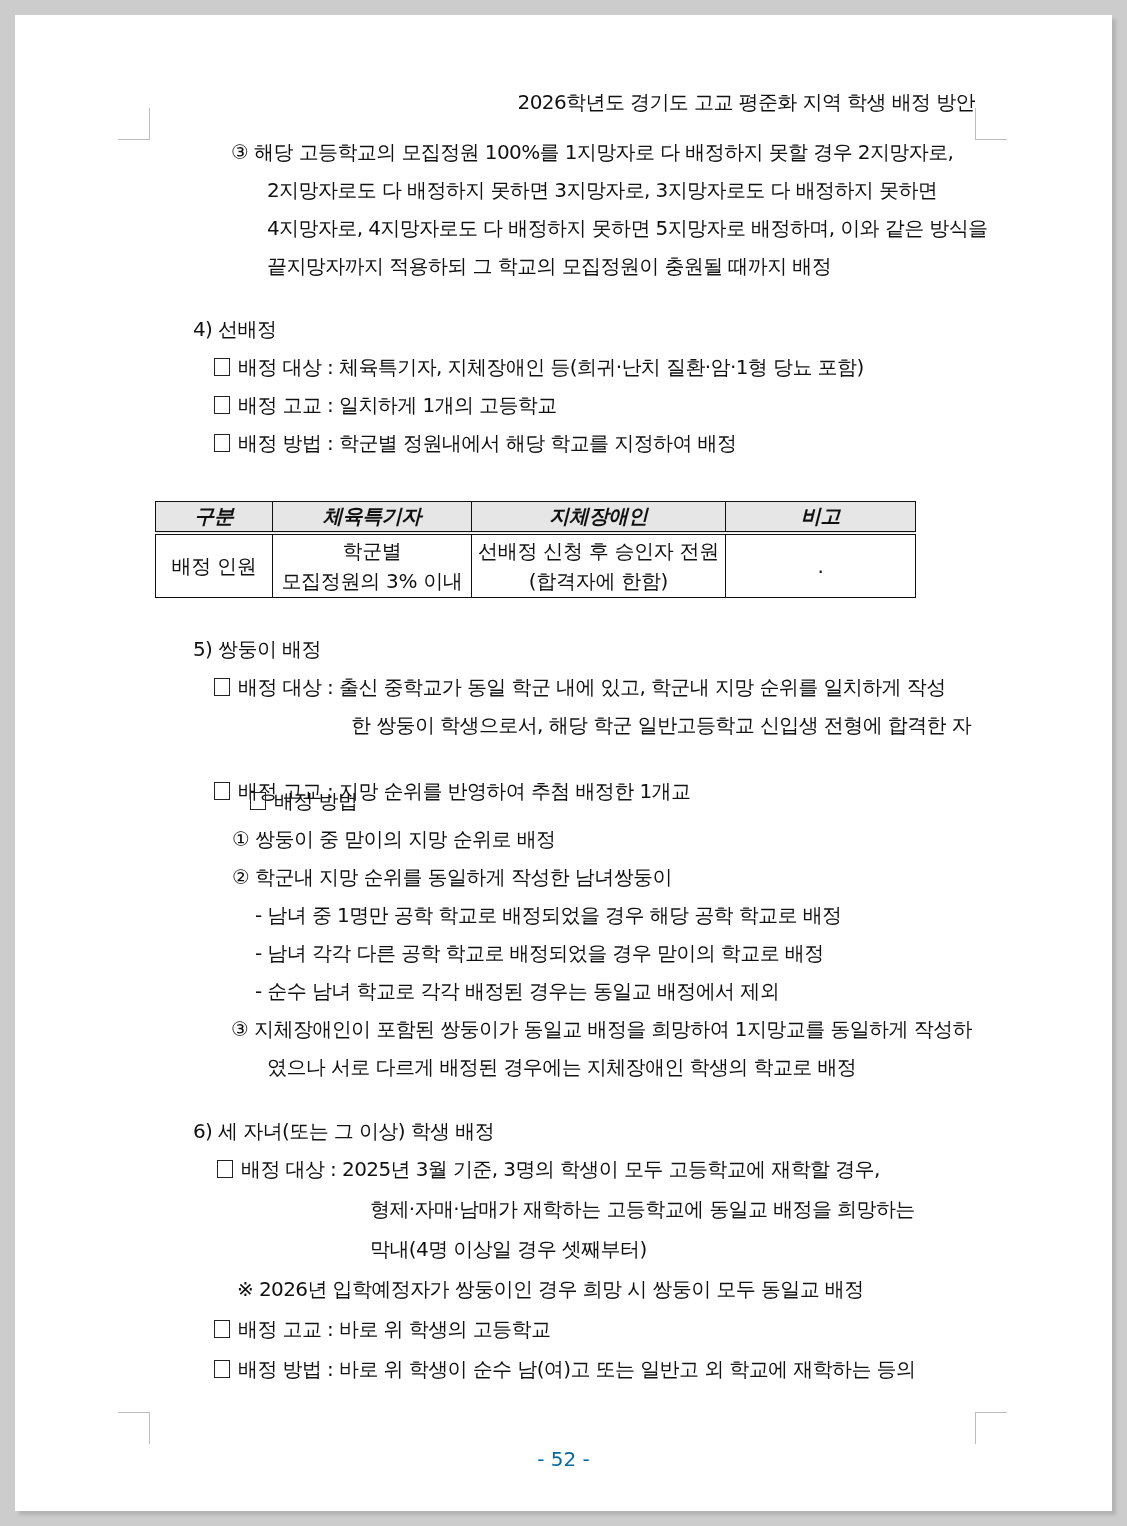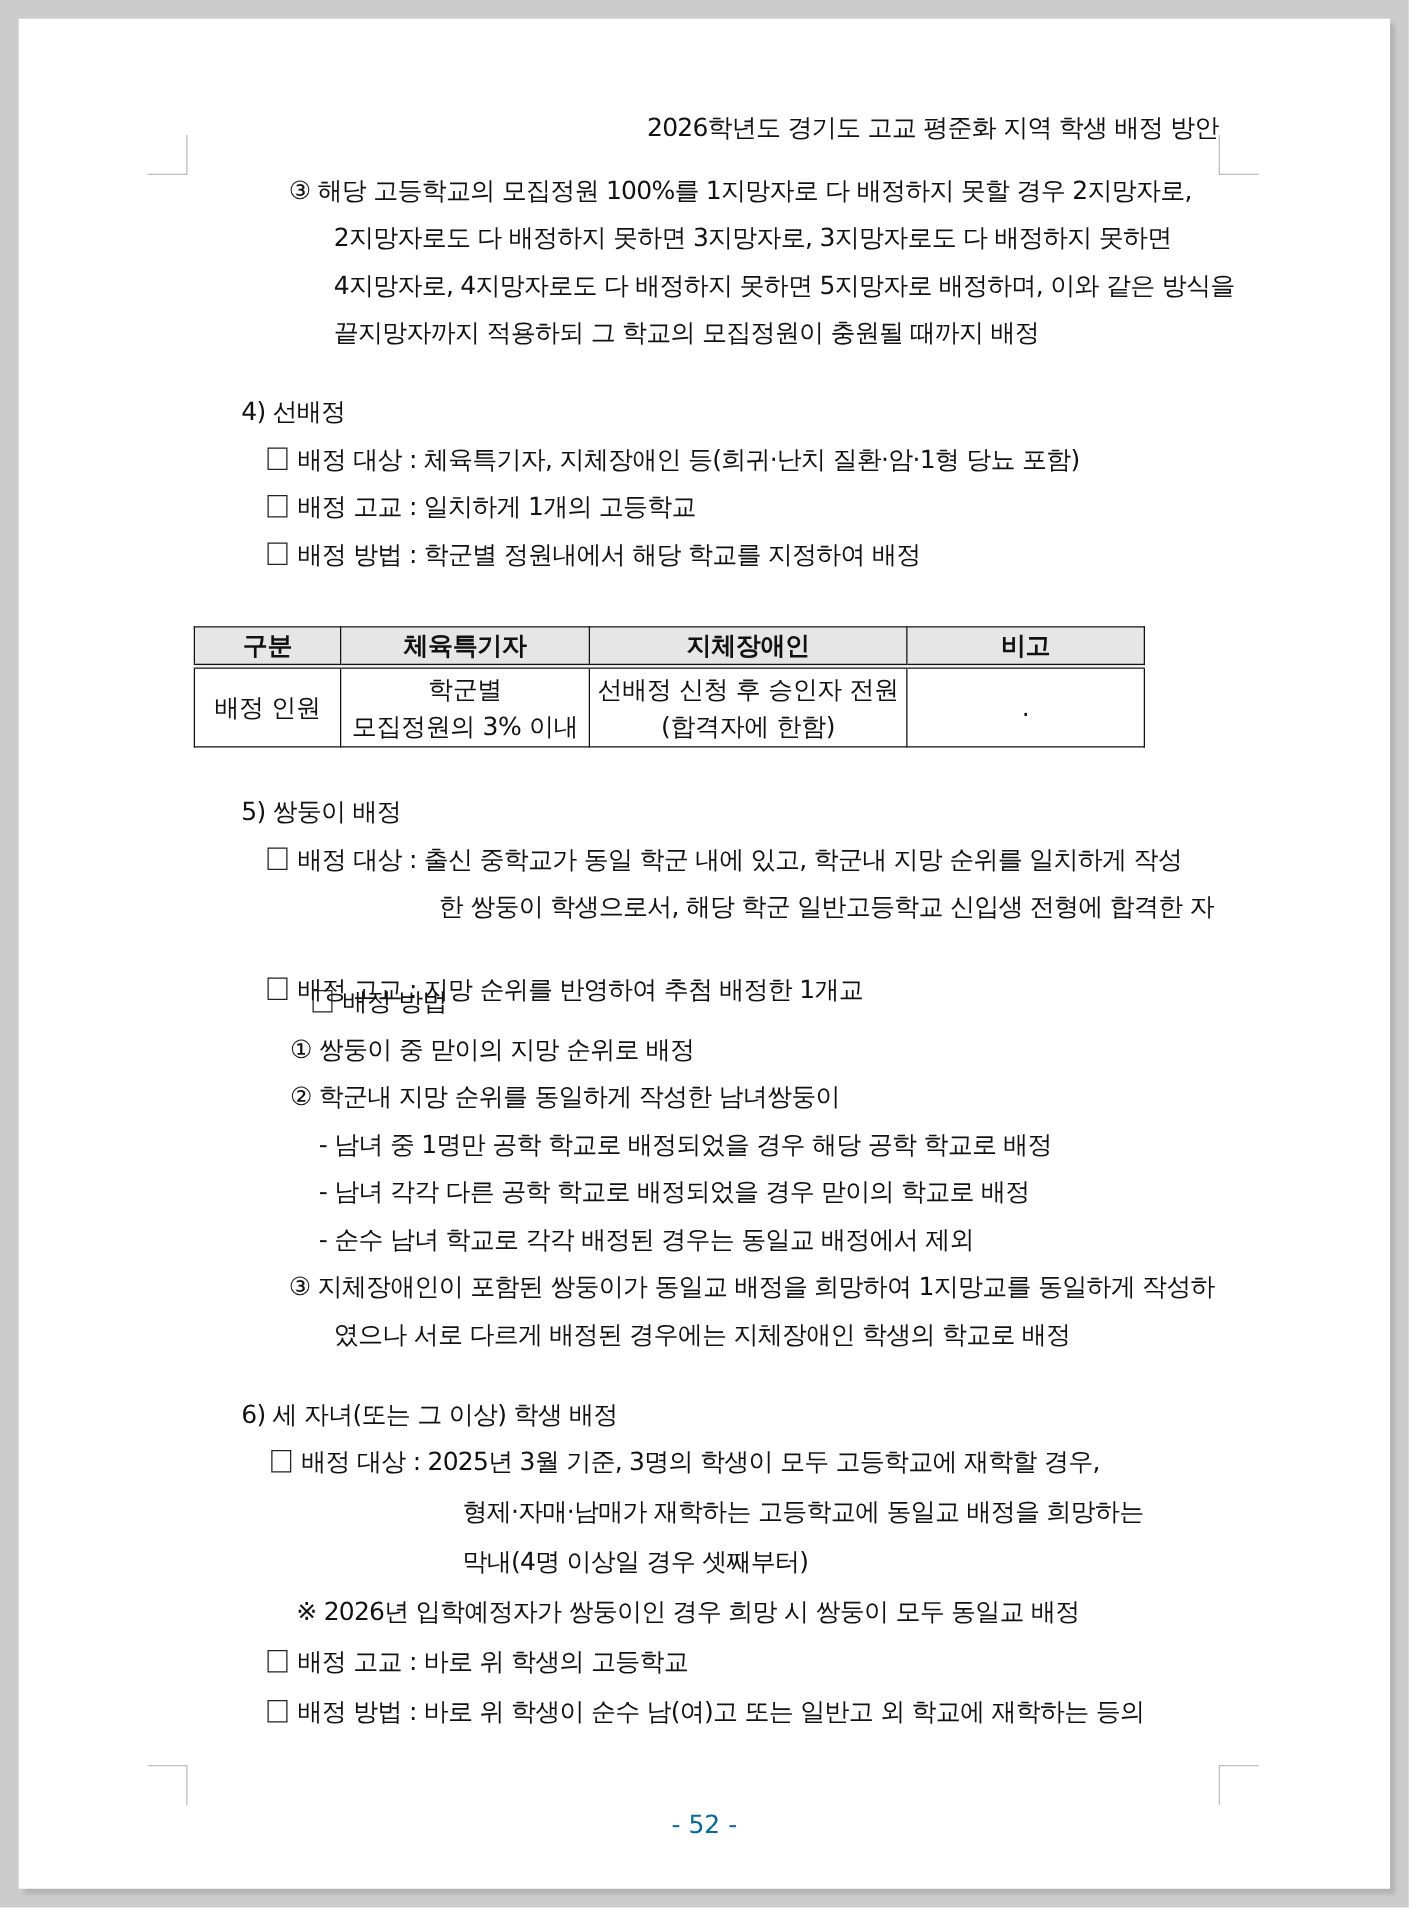--- a/index.html
+++ b/index.html
@@ -20,21 +20,21 @@
     position:absolute; white-space:nowrap; font-size:20px; color:#111;
     letter-spacing:-0.6px; line-height:28px; transform-origin:left center;
   }
   .header-title { position:absolute; right:137px; top:74px; font-size:20px; color:#111; white-space:nowrap; letter-spacing:-0.6px; }
   .box { display:inline-block; width:14px; height:16px; border:1.2px solid #222; vertical-align:-2px; margin-right:8px; }
   table.info {
     position:absolute; left:140px; top:486px; width:761px; border-collapse:collapse;
     font-size:20px; color:#111; letter-spacing:-0.3px;
   }
   table.info th, table.info td { border:1.5px solid #111; text-align:center; padding:0; }
-  table.info th { background:#e6e6e6; height:29px; font-weight:bold; border-bottom:4px double #111; }
+  table.info th { background:#e6e6e6; height:29px; font-weight:bold; border-bottom:4px double #111;font-style:italic; }
   table.info td { height:62px; line-height:30px; }
   .page-number { position:absolute; left:0; width:1097px; top:1432px; text-align:center; font-size:20px; color:#0369a1; }
 </style>
 </head>
 <body>
 
 <div class="page">
   <div class="corner tl"></div>
   <div class="corner tr"></div>
   <div class="corner bl"></div>

